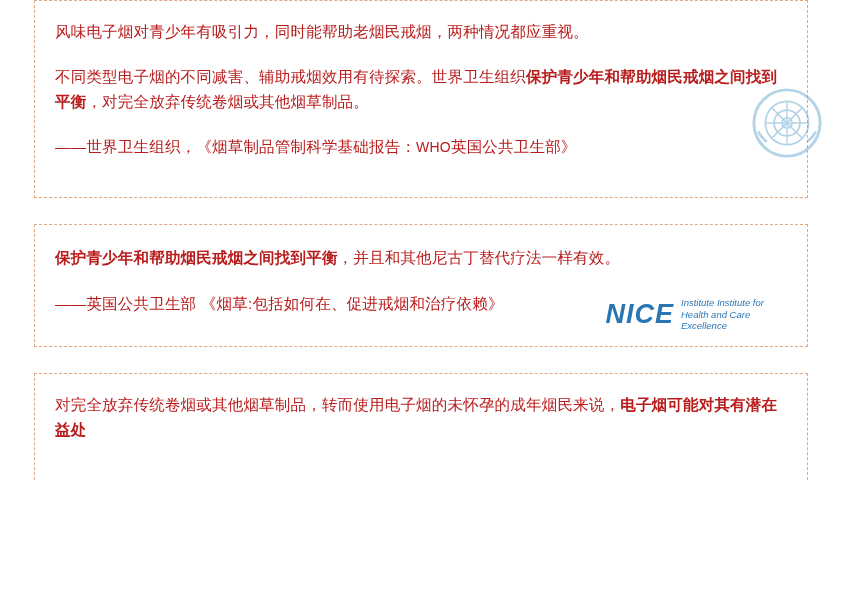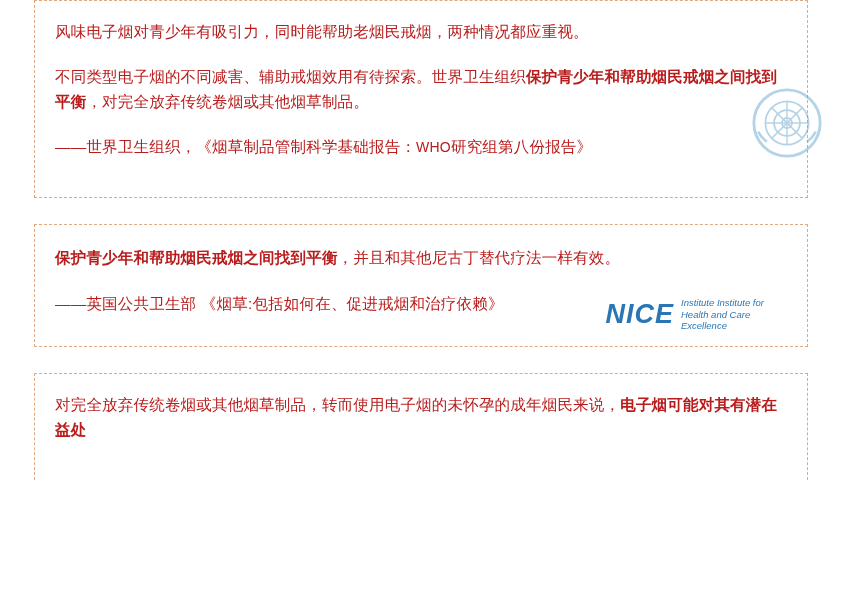--- a/index.html
+++ b/index.html
@@ -114,21 +114,21 @@
 </style>
 </head>
 <body>
 
 <div class="page">
 
 
   <div class="block" id="block-who">
     <p>风味电子烟对青少年有吸引力，同时能帮助老烟民戒烟，两种情况都应重视。</p>
     <p><span>不同类型电子烟的不同减害、辅助戒烟效用有待探索。世界卫生组织</span><span class="b">保护青少年和帮助烟民戒烟之间找到平衡</span><span>，对完全放弃传统卷烟或其他烟草制品。</span></p>
-    <p class="src"><span>——世界卫生组织，《烟草制品管制科学基础报告：</span><span class="smallcaps">WHO</span><span>研究组第八份报告》</span></p>
+    <p class="src"><span>——世界卫生组织，《烟草制品管制科学基础报告：</span><span class="smallcaps">WHO</span><span>英国公共卫生部》</span></p>
 
     <svg class="un-logo" viewBox="0 0 100 100">
       <circle cx="50" cy="50" r="46" fill="none" stroke="#5aa0c8" stroke-width="4"></circle>
       <circle cx="50" cy="50" r="30" fill="none" stroke="#5aa0c8" stroke-width="2.5"></circle>
       <circle cx="50" cy="50" r="18" fill="none" stroke="#5aa0c8" stroke-width="2.5"></circle>
       <circle cx="50" cy="50" r="7" fill="none" stroke="#5aa0c8" stroke-width="2.5"></circle>
       <line x1="50" y1="20" x2="50" y2="80" stroke="#5aa0c8" stroke-width="2"></line>
       <line x1="20" y1="50" x2="80" y2="50" stroke="#5aa0c8" stroke-width="2"></line>
       <line x1="29" y1="29" x2="71" y2="71" stroke="#5aa0c8" stroke-width="2"></line>
       <line x1="71" y1="29" x2="29" y2="71" stroke="#5aa0c8" stroke-width="2"></line>

